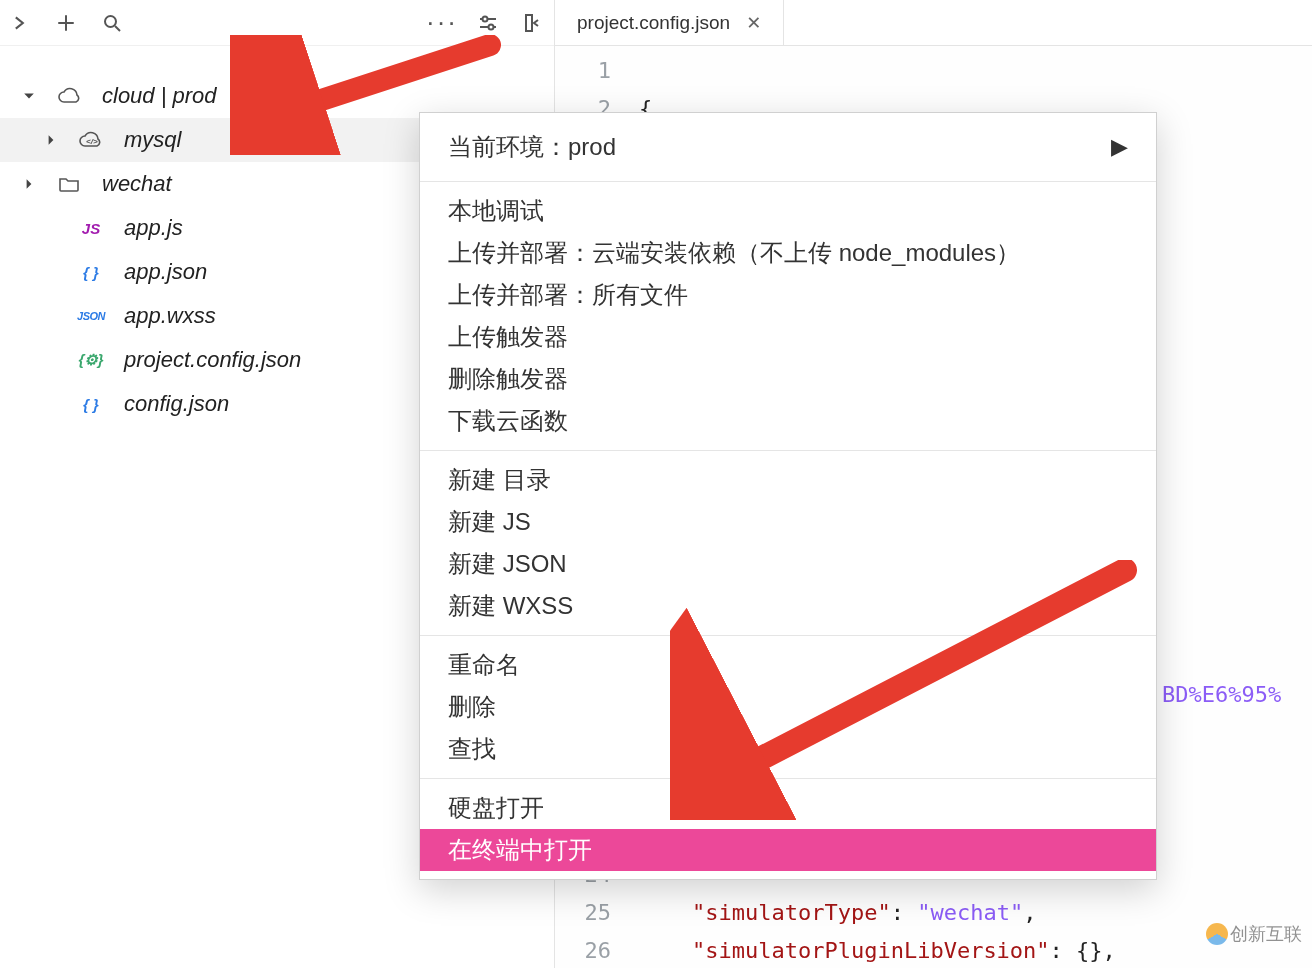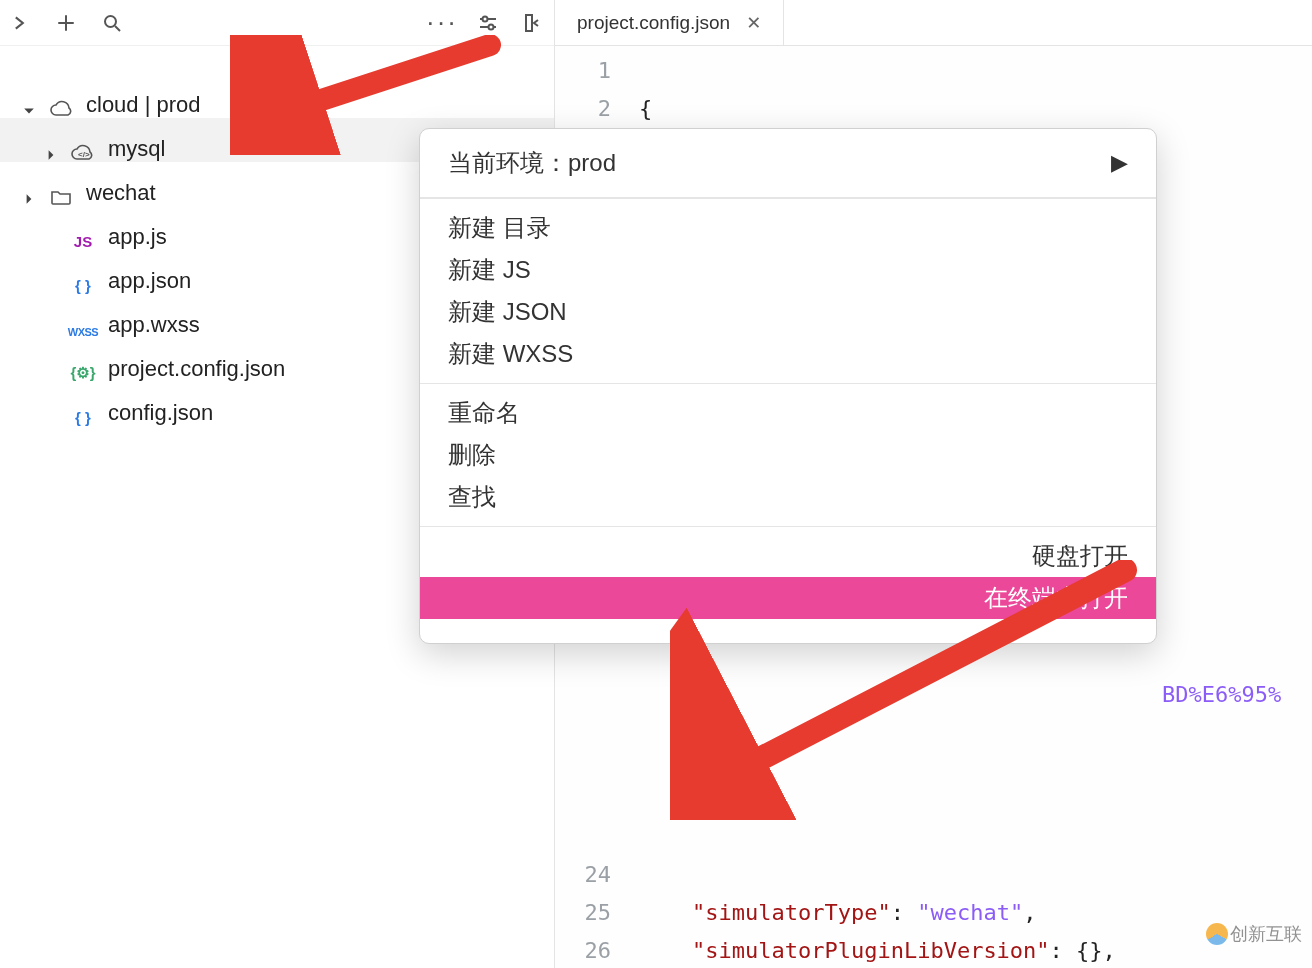--- a/index.html
+++ b/index.html
@@ -7,21 +7,21 @@
   .root { display: flex; width: 100%; height: 100%; }
 
   
   .sidebar { width: 555px; border-right: 1px solid #e4e4e4; display: flex; flex-direction: column; background: #fff; }
   .sidebar-toolbar { height: 46px; display: flex; align-items: center; padding: 0 6px; gap: 18px; border-bottom: 1px solid #f0f0f0; color: #555; }
   .tb-spacer { flex: 1; }
   .tb-icon { width: 28px; height: 28px; display: flex; align-items: center; justify-content: center; font-size: 22px; color: #555; cursor: pointer; }
   .tb-icon svg { stroke: #555; }
 
   .tree { flex: 1; padding-top: 28px; font-size: 22px; color: #222; }
-  .tree-row { display: flex; align-items: flex-end; height: 44px; padding-left: 22px; gap: 12px; white-space: nowrap; }
+  .tree-row { display: flex; align-items: center; height: 44px; padding-left: 22px; gap: 20px; white-space: nowrap; font-style: italic; }
   .tree-row.level1 { padding-left: 44px; }
   .tree-row.selected { background: #f2f2f2; }
   .disclosure { width: 14px; height: 14px; display: inline-flex; align-items: center; justify-content: center; }
   .disclosure.blank { visibility: hidden; }
   .file-icon { width: 26px; display: inline-flex; justify-content: center; font-size: 15px; font-weight: 600; }
   .ico-js { color: #a21caf; }
   .ico-json { color: #2c7be5; }
   .ico-wxss { color: #2c7be5; font-size: 11px; font-weight: 700; letter-spacing: -0.5px; }
   .ico-cfg { color: #3aa76d; }
   .ico-folder, .ico-cloud, .ico-cloudfn { color: #555; }
@@ -34,21 +34,21 @@
 
   .editor { flex: 1; display: flex; font-family: Menlo, Consolas, monospace; font-size: 22px; line-height: 38px; position: relative; }
   .gutter { width: 84px; text-align: right; padding-right: 28px; color: #9aa0a6; user-select: none; padding-top: 6px; }
   .code { flex: 1; padding-top: 6px; white-space: pre; color: #222; overflow: hidden; }
   .tok-key { color: #a31515; }
   .tok-str { color: #8b5cf6; }
   .tok-punc { color: #222; }
   .gap { height: 532px; } 
 
   
-  .context-menu { position: absolute; left: 419px; top: 128px; width: 738px; background: #fff; border: 1px solid #d0d0d0; border-radius: 10px; box-shadow: 0 10px 34px rgba(0,0,0,0.18); font-size: 24px; color: #333; overflow: hidden; }
+  .context-menu { position: absolute; left: 419px; top: 112px; width: 738px; background: #fff; border: 1px solid #d0d0d0; border-radius: 0; box-shadow: 0 10px 34px rgba(0,0,0,0.18); font-size: 24px; color: #333; overflow: hidden; }
   .cm-header { display: flex; align-items: center; padding: 18px 28px; }
   .cm-header-arrow { font-size: 22px; color: #333; }
   .cm-sep { height: 1px; background: #e5e5e5; }
   .cm-group { padding: 8px 0; }
   .cm-item { padding: 4px 28px 4px 28px; line-height: 34px; cursor: pointer; }
   .cm-item.highlight { background: #ec4899; color: #fff; }
 
   
   .arrow { position: absolute; pointer-events: none; }
 
@@ -148,21 +148,21 @@
       </div>
 
       <div class="tree-row level1">
         <span class="disclosure blank"></span>
         <span class="file-icon ico-json">{ }</span>
         <span>app.json</span>
       </div>
 
       <div class="tree-row level1">
         <span class="disclosure blank"></span>
-        <span class="file-icon ico-wxss">WXSS</span>
+        <span class="file-icon ico-wxss">JSON</span>
         <span>app.wxss</span>
       </div>
 
       <div class="tree-row level1">
         <span class="disclosure blank"></span>
         <span class="file-icon ico-cfg">{⚙}</span>
         <span>project.config.json</span>
       </div>
 
       <div class="tree-row level1">
@@ -213,35 +213,43 @@
 </div>
 
 <div class="context-menu">
   <div class="cm-header">
     <span>当前环境：</span>
     <span>prod</span>
     <span style="flex:1"></span>
     <span class="cm-header-arrow">▶</span>
   </div>
   <div class="cm-sep"></div>
+  <div class="cm-group">
+    <div class="cm-item">本地调试</div>
+    <div class="cm-item">上传并部署：云端安装依赖（不上传 node_modules）</div>
+    <div class="cm-item">上传并部署：所有文件</div>
+    <div class="cm-item">上传触发器</div>
+    <div class="cm-item">删除触发器</div>
+    <div class="cm-item">下载云函数</div>
+  </div>
   <div class="cm-sep"></div>
   <div class="cm-group">
     <div class="cm-item">新建 目录</div>
     <div class="cm-item">新建 JS</div>
     <div class="cm-item">新建 JSON</div>
     <div class="cm-item">新建 WXSS</div>
   </div>
   <div class="cm-sep"></div>
   <div class="cm-group">
     <div class="cm-item">重命名</div>
     <div class="cm-item">删除</div>
     <div class="cm-item">查找</div>
   </div>
   <div class="cm-sep"></div>
-  <div class="cm-group" style="padding-bottom:24px;text-align:right;">
+  <div class="cm-group" style="padding-bottom:8px;">
     <div class="cm-item">硬盘打开</div>
     <div class="cm-item highlight">在终端中打开</div>
   </div>
 </div>
 
 <svg class="arrow" style="left:230px; top:35px;" width="280" height="120" viewBox="0 0 280 120">
   <defs>
       <marker id="ah1" markerWidth="14" markerHeight="14" refX="3" refY="7" orient="auto">
         <path d="M0,0 L14,7 L0,14 Z" fill="#e63b2e"></path>
       </marker>

